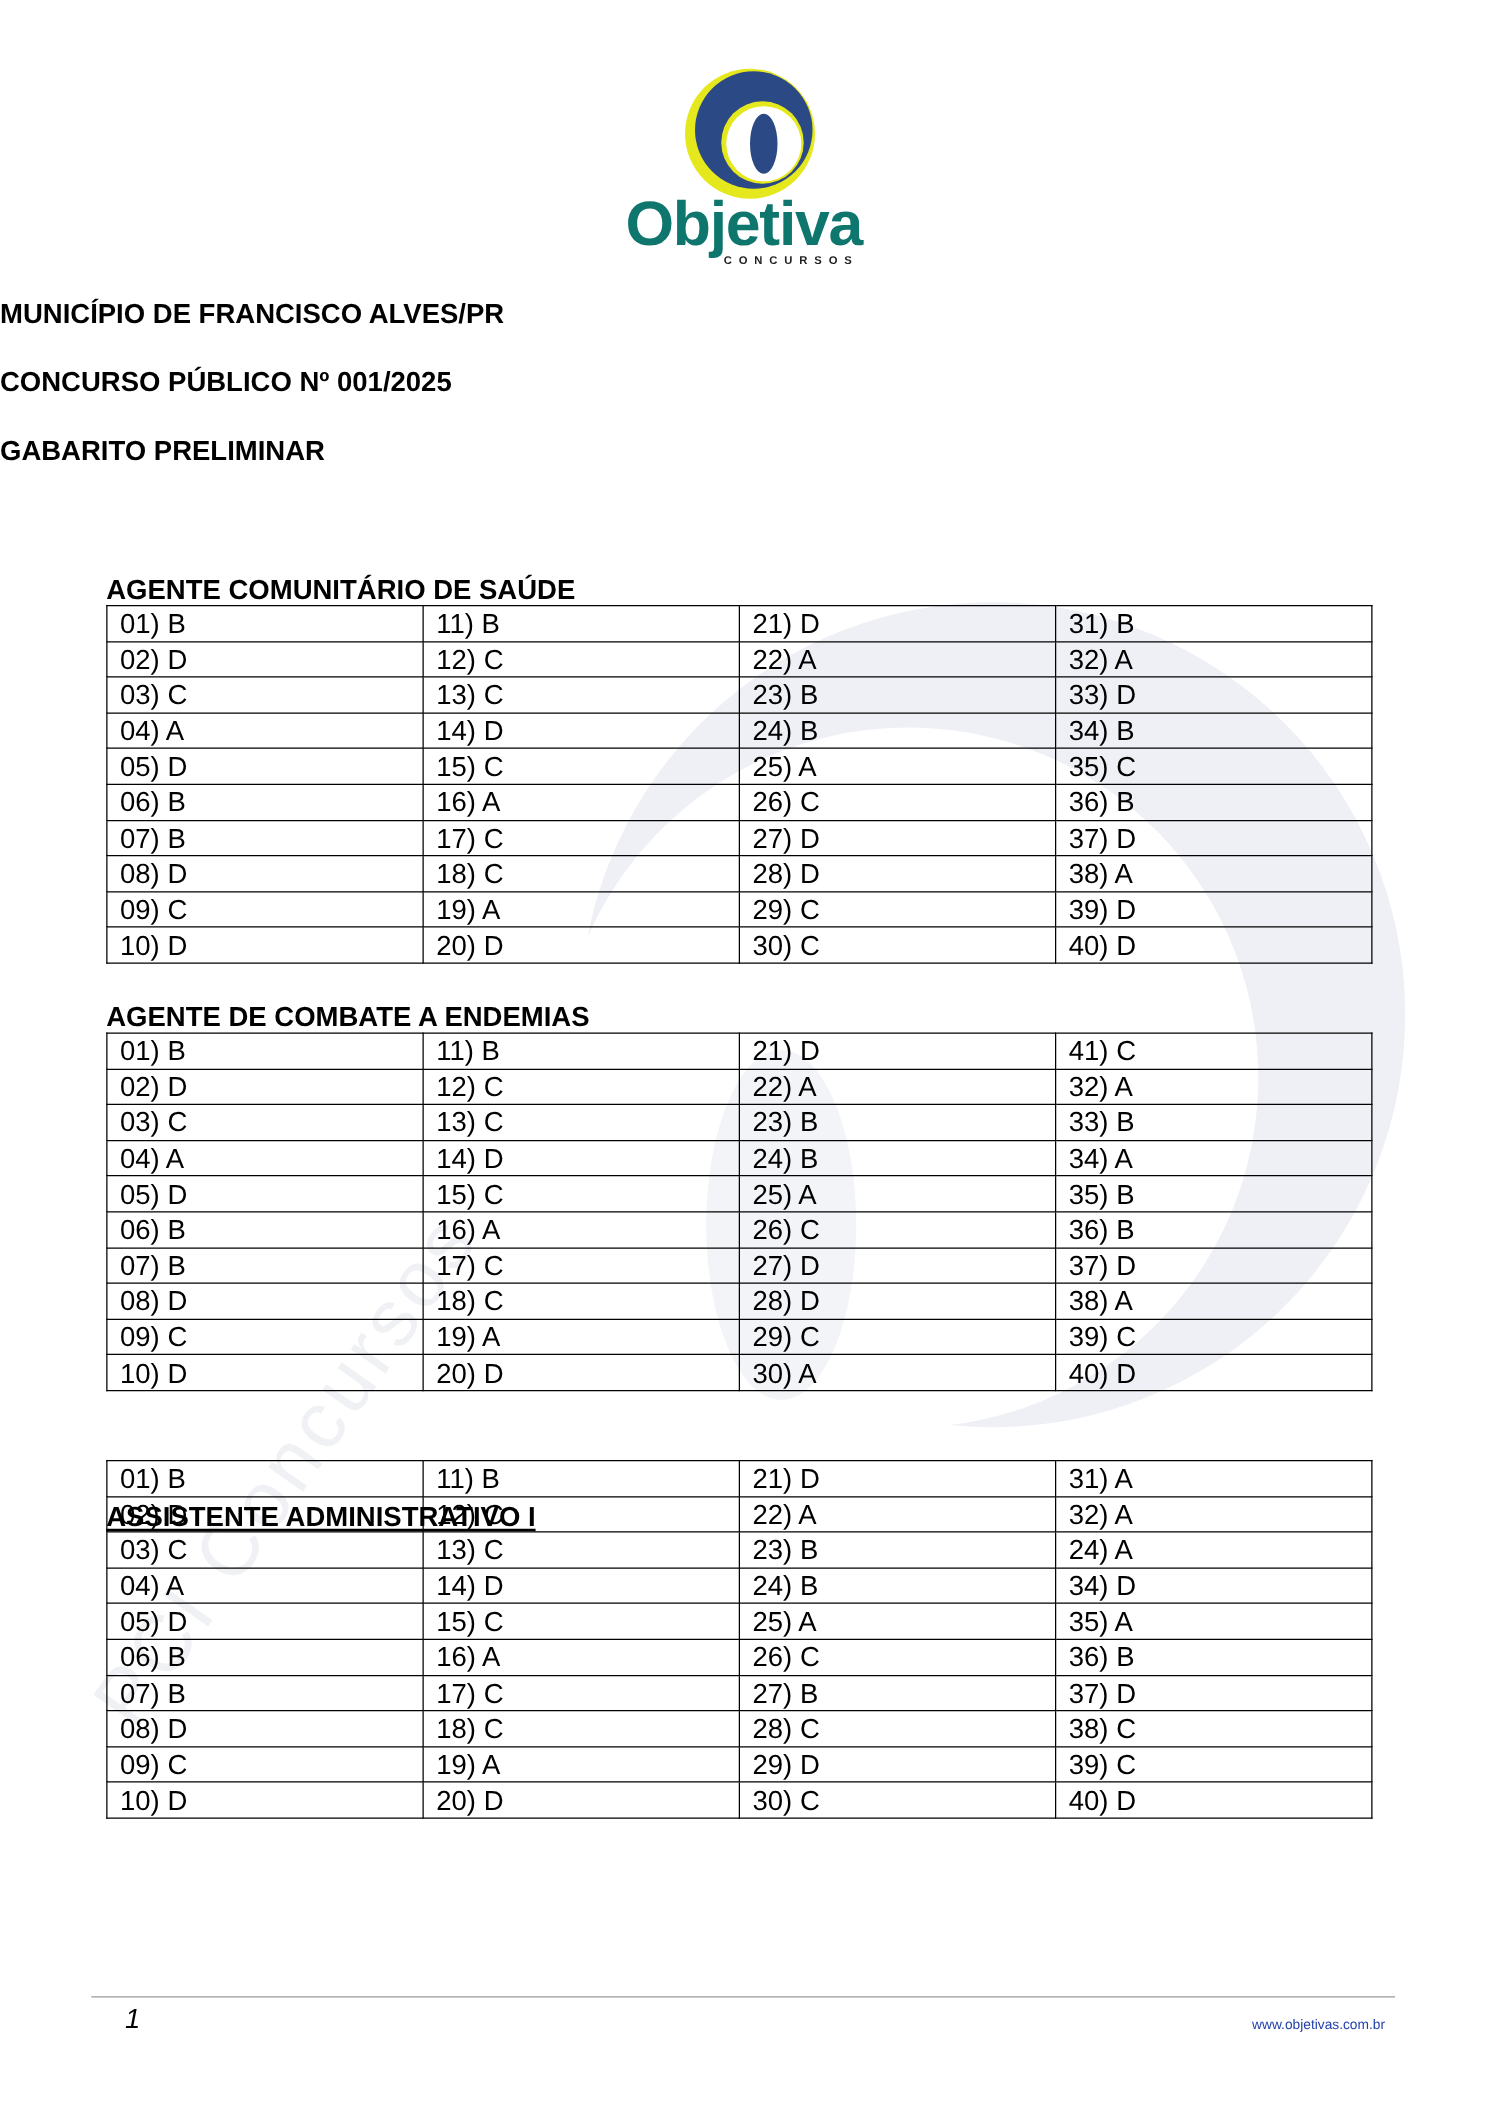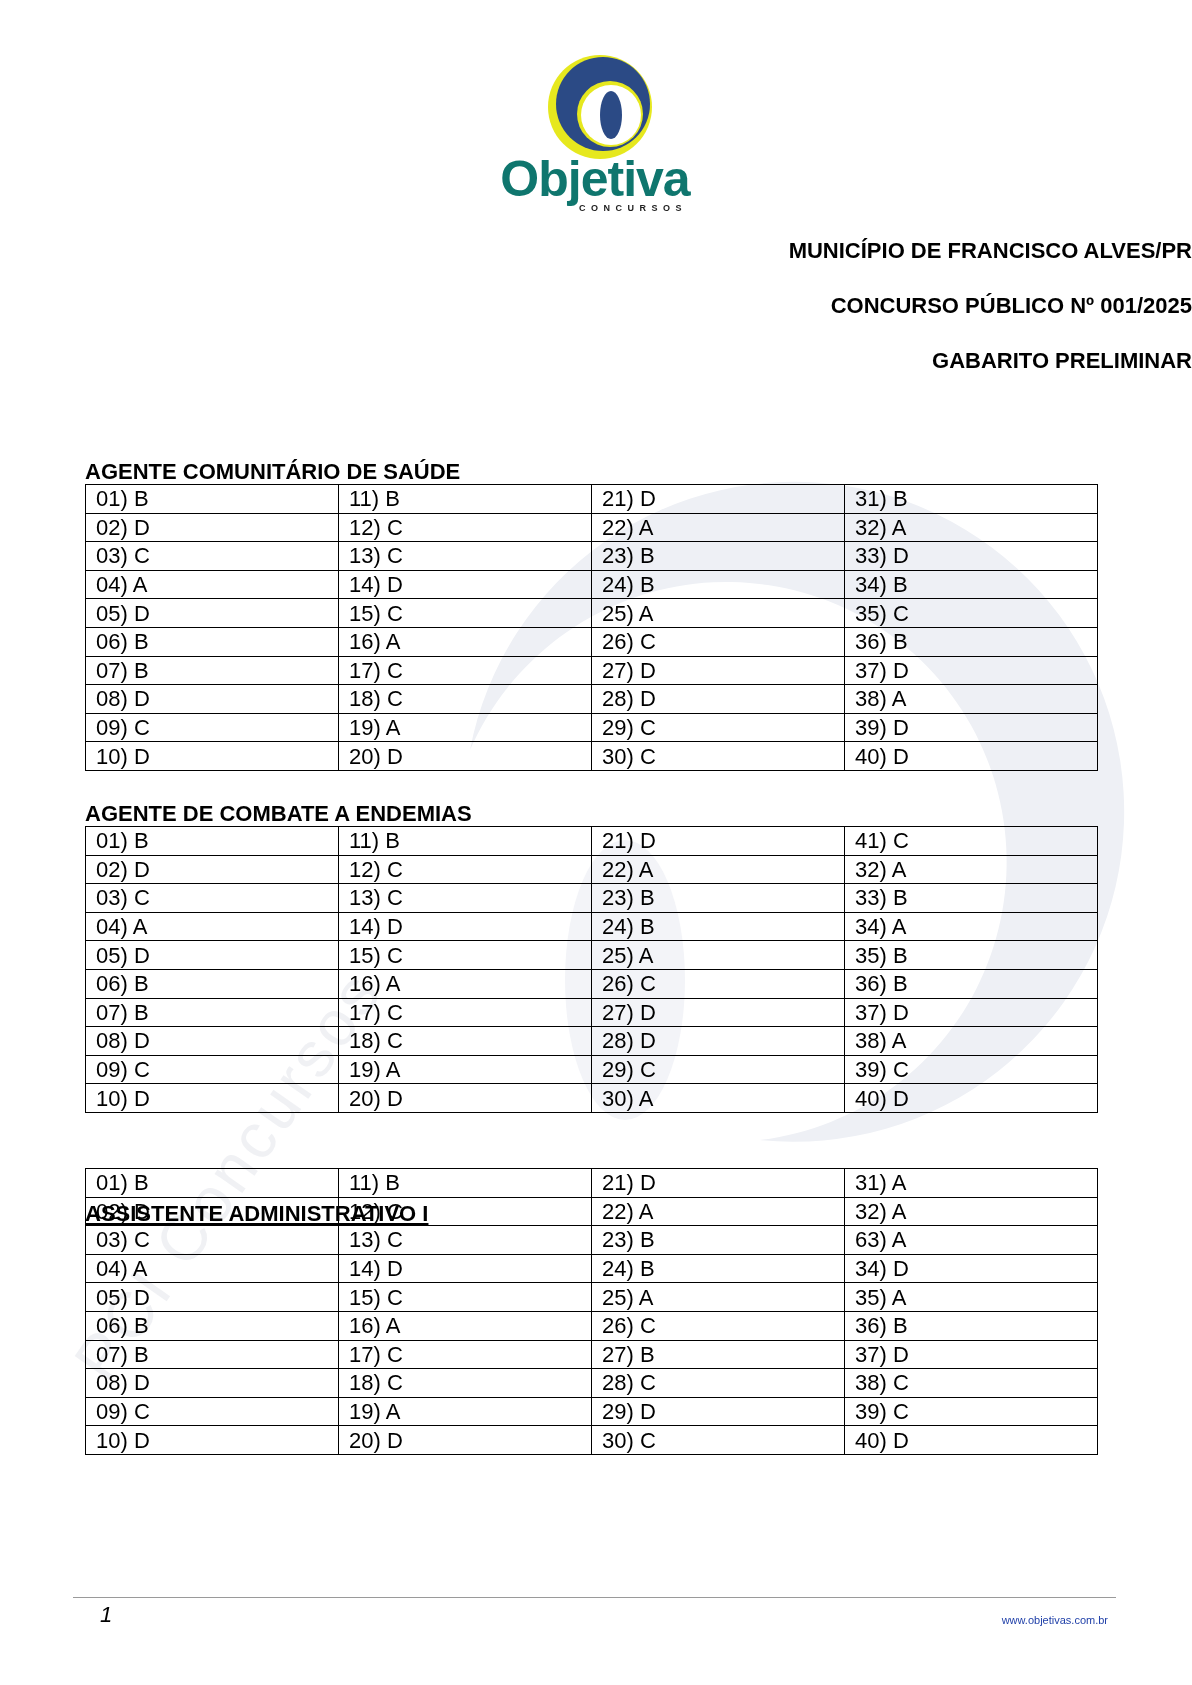--- a/index.html
+++ b/index.html
@@ -25,21 +25,21 @@
       position: absolute; left: 0; top: 102px; width: 210px; text-align: center;
       font-family: "Liberation Sans", sans-serif; font-weight: bold; font-size: 50px;
       color: #0f766e; letter-spacing: -1px; line-height: 1;
     }
     .logo-sub {
       position: absolute; left: 78px; top: 152px; width: 130px; text-align: center;
       font-family: "Liberation Sans", sans-serif; font-size: 9px; letter-spacing: 5.5px;
       color: #222; line-height: 1; font-weight: bold;
     }
     .header-line {
-      position: absolute; left: 0; width: 1192px; text-align: right;
+      position: absolute; left: 0; width: 1192px; text-align: left;
       font-weight: bold; font-size: 22px; z-index: 1;
     }
     .section-title {
       position: absolute; left: 85px; font-weight: bold; font-size: 22px; z-index: 1;
       line-height: 1;
       text-align: center;
     }
     table.gab {
       position: absolute; left: 85px; width: 1013px; border-collapse: collapse; z-index: 1;
       table-layout: fixed;
@@ -228,21 +228,21 @@
       <tr>
         <td>02) D</td>
         <td>12) C</td>
         <td>22) A</td>
         <td>32) A</td>
       </tr>
       <tr>
         <td>03) C</td>
         <td>13) C</td>
         <td>23) B</td>
-        <td>63) A</td>
+        <td>24) A</td>
       </tr>
       <tr>
         <td>04) A</td>
         <td>14) D</td>
         <td>24) B</td>
         <td>34) D</td>
       </tr>
       <tr>
         <td>05) D</td>
         <td>15) C</td>

